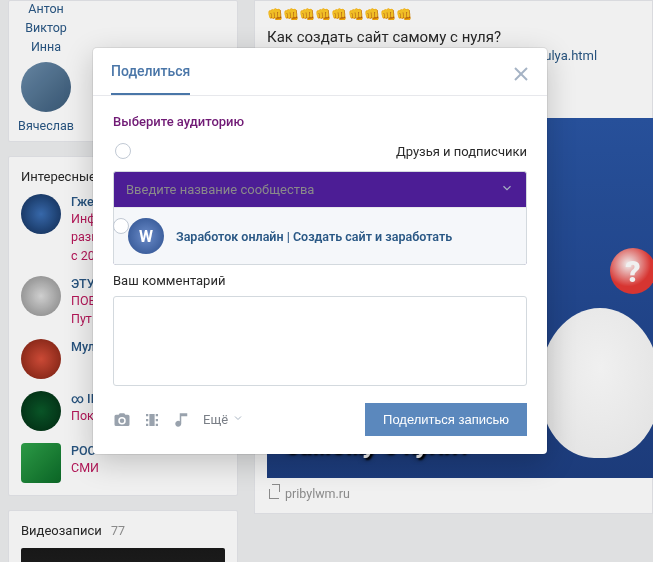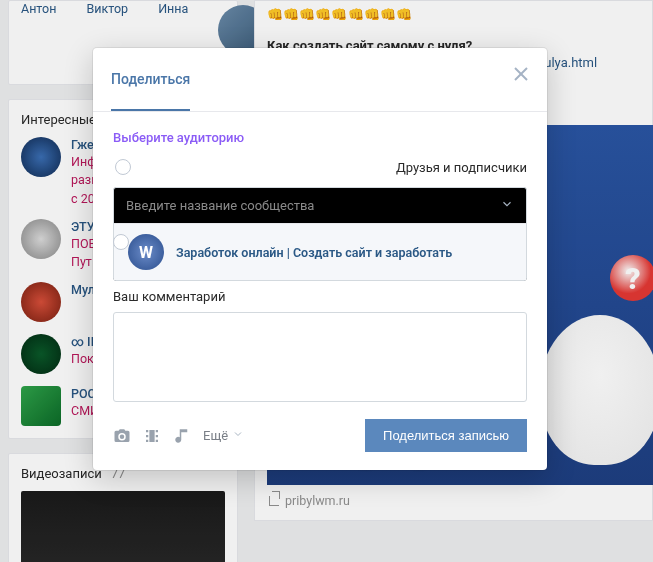--- a/index.html
+++ b/index.html
@@ -22,21 +22,22 @@
     position: absolute;
     left: 8px; top: 0;
     width: 230px;
   }
   .friends-row {
     background: #fff;
     border: 1px solid #e7e8ec;
     border-radius: 2px;
     padding: 24px 12px 8px;
     display: flex;
-    gap: 30px;
+    gap: 4px;
+    flex-direction: column;
   }
   .friend {
     display: flex; flex-direction: column; align-items: center;
     width: 50px;
   }
   .friend .avatar {
     width: 50px; height: 50px; border-radius: 50%;
     background: linear-gradient(135deg,#b8a99a,#7e6f62);
   }
   .friend .avatar.v4 { background: linear-gradient(135deg,#6b8cab,#3a5a78); }
@@ -92,21 +93,21 @@
   .right-col {
     position: absolute;
     left: 254px; top: 0;
     width: 399px;
   }
   .post-box {
     background:#fff;
     border:1px solid #e7e8ec;
     padding: 6px 12px 12px;
   }
-  .post-title { font-size:13px; color:#2a2a2a; margin-top:16px;font-weight:bold;}
+  .post-title { font-size:15px; color:#2a2a2a; margin-top:6px;}
   .post-link { color:#2a5885; font-size:13px; margin-top:2px; display:block; word-break:break-all;}
   .yt-line { color:#2a5885; font-size:13px; margin-top:30px; word-break:break-all;}
   .big-img {
     margin-top: 10px;
     width: 399px; height: 360px;
     background: linear-gradient(#2a55a4,#1e3f82);
     position:relative;
     overflow:hidden;
   }
   .big-img::before{
@@ -163,40 +164,40 @@
     position:absolute;
     left: 93px; top: 48px;
     width: 454px;
     background:#fff;
     border-radius: 4px;
     box-shadow: 0 8px 30px rgba(0,0,0,.2), 0 0 0 1px rgba(0,0,0,.07);
   }
   .modal-head {
     display:flex; align-items:center;
     padding: 0 18px;
-    height: 64px;
+    height: 48px;
     border-bottom: 1px solid #e7e8ec;
     position:relative;
   }
   .tabs { display:flex; gap: 24px; height:100%; align-items:center;}
   .tab {
     height:100%; display:flex; align-items:center;
     color:#656565; font-size:14px; cursor:pointer;
     border-bottom: 2px solid transparent;
   }
   .tab.active { color:#4a76a8; border-bottom-color:#4a76a8; font-weight:500;}
   .close {
     position:absolute; right:14px; top:14px;
     width:24px; height:24px; cursor:pointer;
     color:#a5b3c4;
   }
   .close svg { width:24px; height:24px; }
 
   .modal-body { padding: 18px 20px 0; }
-  .aud-title { font-size:13px; color:#8b5cf6; font-weight:500; margin-bottom:14px; }
+  .aud-title { font-size:13px; color:#701a75; font-weight:500; margin-bottom:14px; }
   .radio-row {
     display:flex; align-items:center; gap:10px;
     margin: 0 0 14px 2px;
     cursor:pointer;
     color:#2a2a2a;
     justify-content:space-between;
   }
   .radio {
     width:16px; height:16px; border-radius:50%;
     border:1.5px solid #c1c9d4;
@@ -207,21 +208,21 @@
     content:""; width:8px; height:8px; border-radius:50%;
     background:#4a76a8;
   }
   .dropdown-wrap {
     margin: -2px 0 0 0px;
     position:relative;
   }
   .dropdown {
     border:1px solid #d3d9de;
     border-radius: 3px;
-    background:#000000;
+    background:#4c1d95;
   }
   .dd-head {
     display:flex; align-items:center; justify-content:space-between;
     padding: 9px 12px;
     color:#8a8a8a;
     cursor:text;
   }
   .chev { color:#a8b4c2; }
   .chev svg { width:14px; height:14px; }
   .dd-item {

